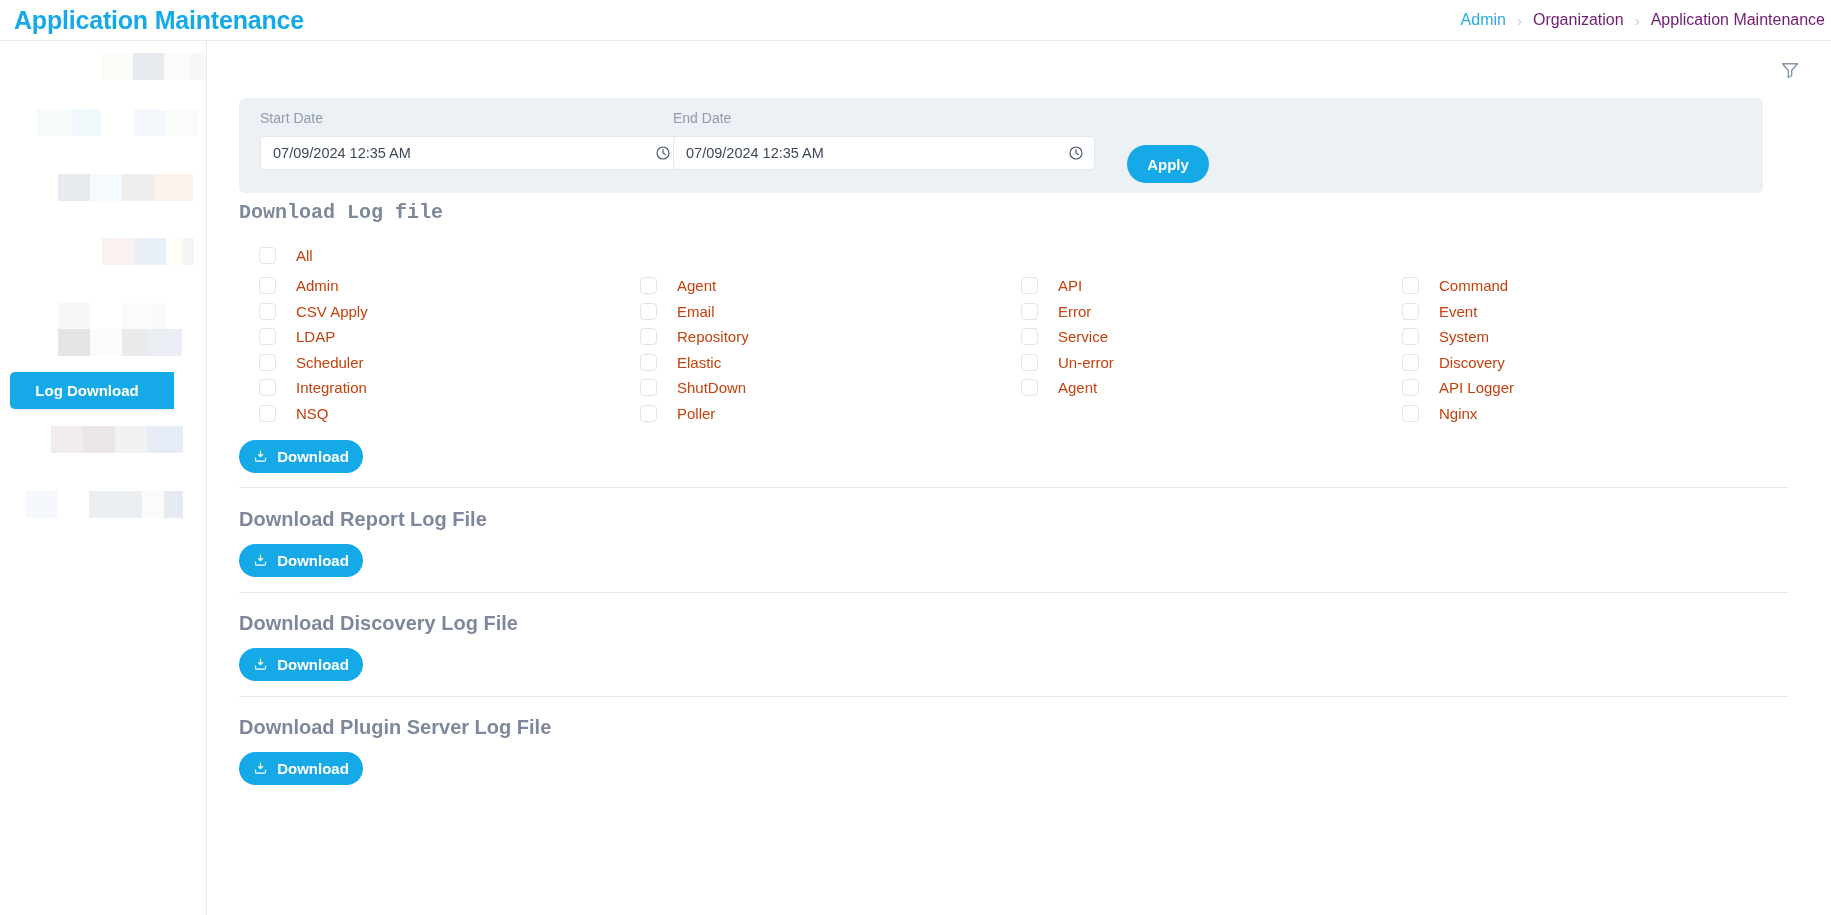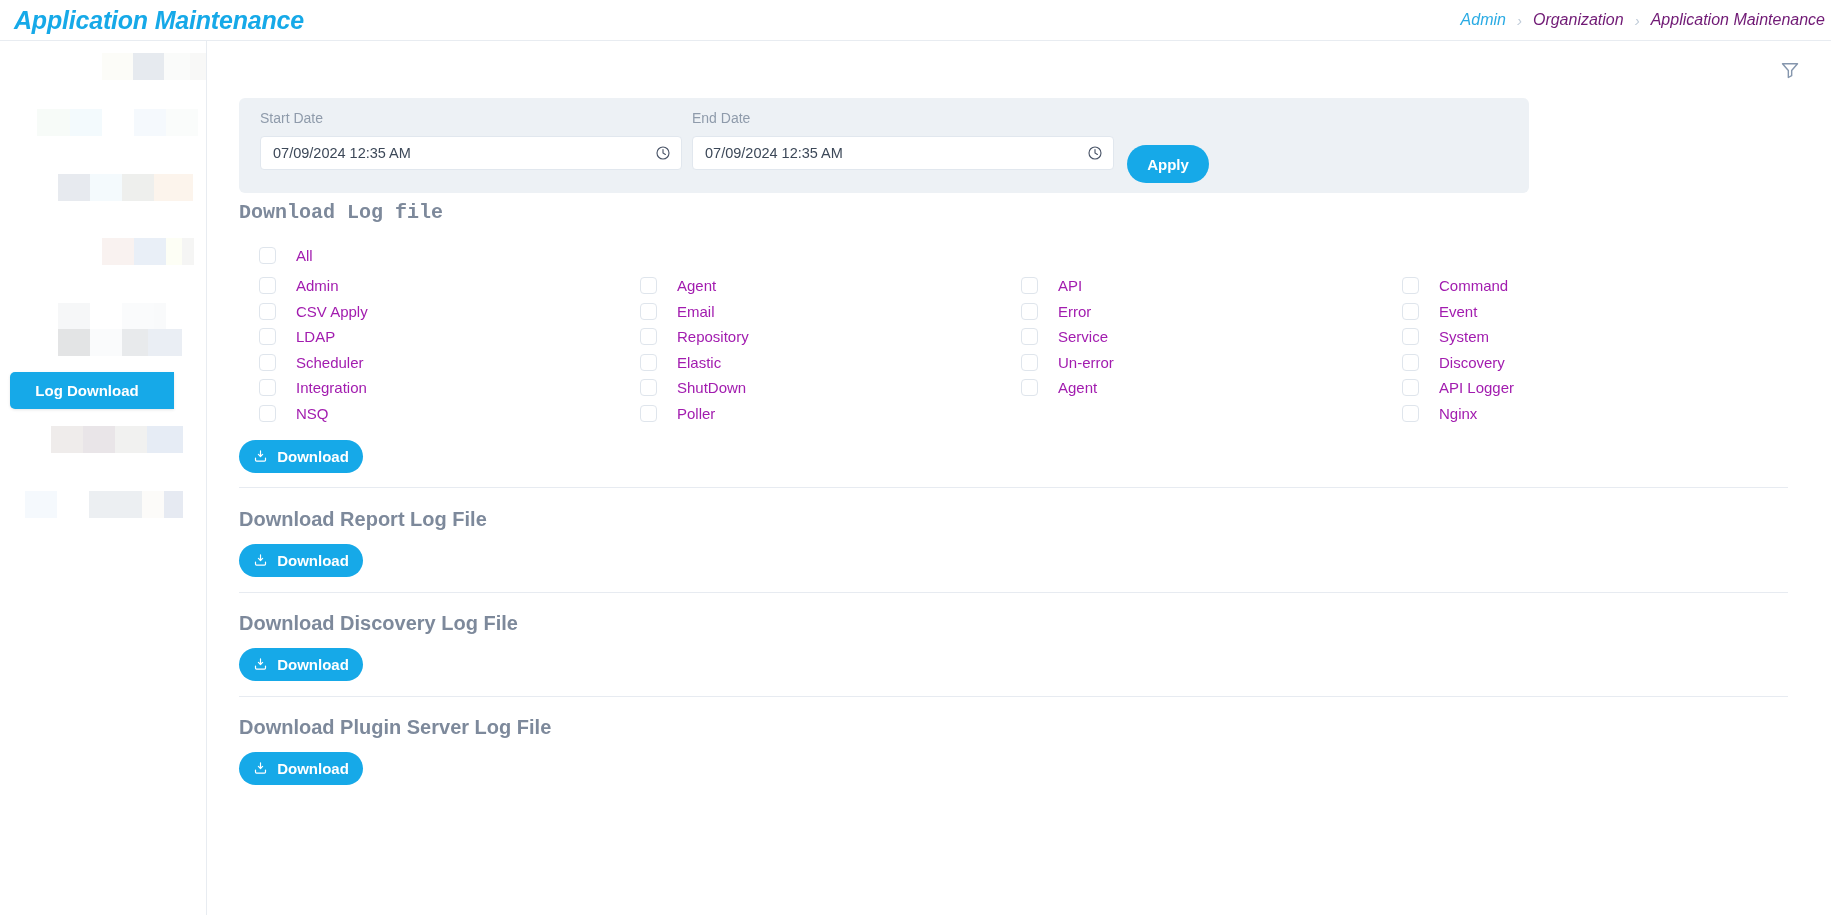--- a/index.html
+++ b/index.html
@@ -16,21 +16,20 @@
   .topbar {
     position: absolute;
     top: 0; left: 0;
     width: 1831px;
     height: 41px;
     background: #ffffff;
     border-bottom: 1px solid #e8ecf1;
     display: flex;
     align-items: center;
     justify-content: space-between;
-    font-style: italic;
   }
   .app-title {
     margin-left: 14px;
     font-size: 25px;
     font-weight: 700;
     color: #16a9e8;
     letter-spacing: -0.2px;
     white-space: nowrap;
   }
   .breadcrumb {
@@ -105,28 +104,28 @@
     align-items: center;
     justify-content: flex-end;
     padding-right: 31px;
   }
   .funnel-icon { width: 20px; height: 20px; display: block; cursor: pointer; }
 
   .date-panel {
     position: absolute;
     left: 31px;
     top: 57px;
-    width: 1290px;
+    width: 1524px;
     height: 95px;
     background: #edf1f5;
     border-radius: 6px;
   }
   .date-field { position: absolute; top: 12px; }
   .date-field.start { left: 21px; width: 422px; }
-  .date-field.end   { left: 453px; width: 422px; }
+  .date-field.end   { left: 434px; width: 422px; }
   .date-label {
     font-size: 14px;
     color: #8f9bab;
     margin-bottom: 10px;
     display: block;
   }
   .date-input-wrap {
     position: relative;
     width: 100%;
     height: 34px;
@@ -205,21 +204,21 @@
     width: 17px;
     height: 17px;
     border: 1px solid #dfe5ec;
     border-radius: 4px;
     background: #ffffff;
     flex: 0 0 auto;
   }
   .cb-label {
     margin-left: 20px;
     font-size: 15px;
-    color: #a21caf;
+    color: #c2410c;
     white-space: nowrap;
   }
 
   .dl-btn {
     position: absolute;
     left: 31px;
     width: 124px;
     height: 33px;
     background: #16a9e8;
     border: 0;

